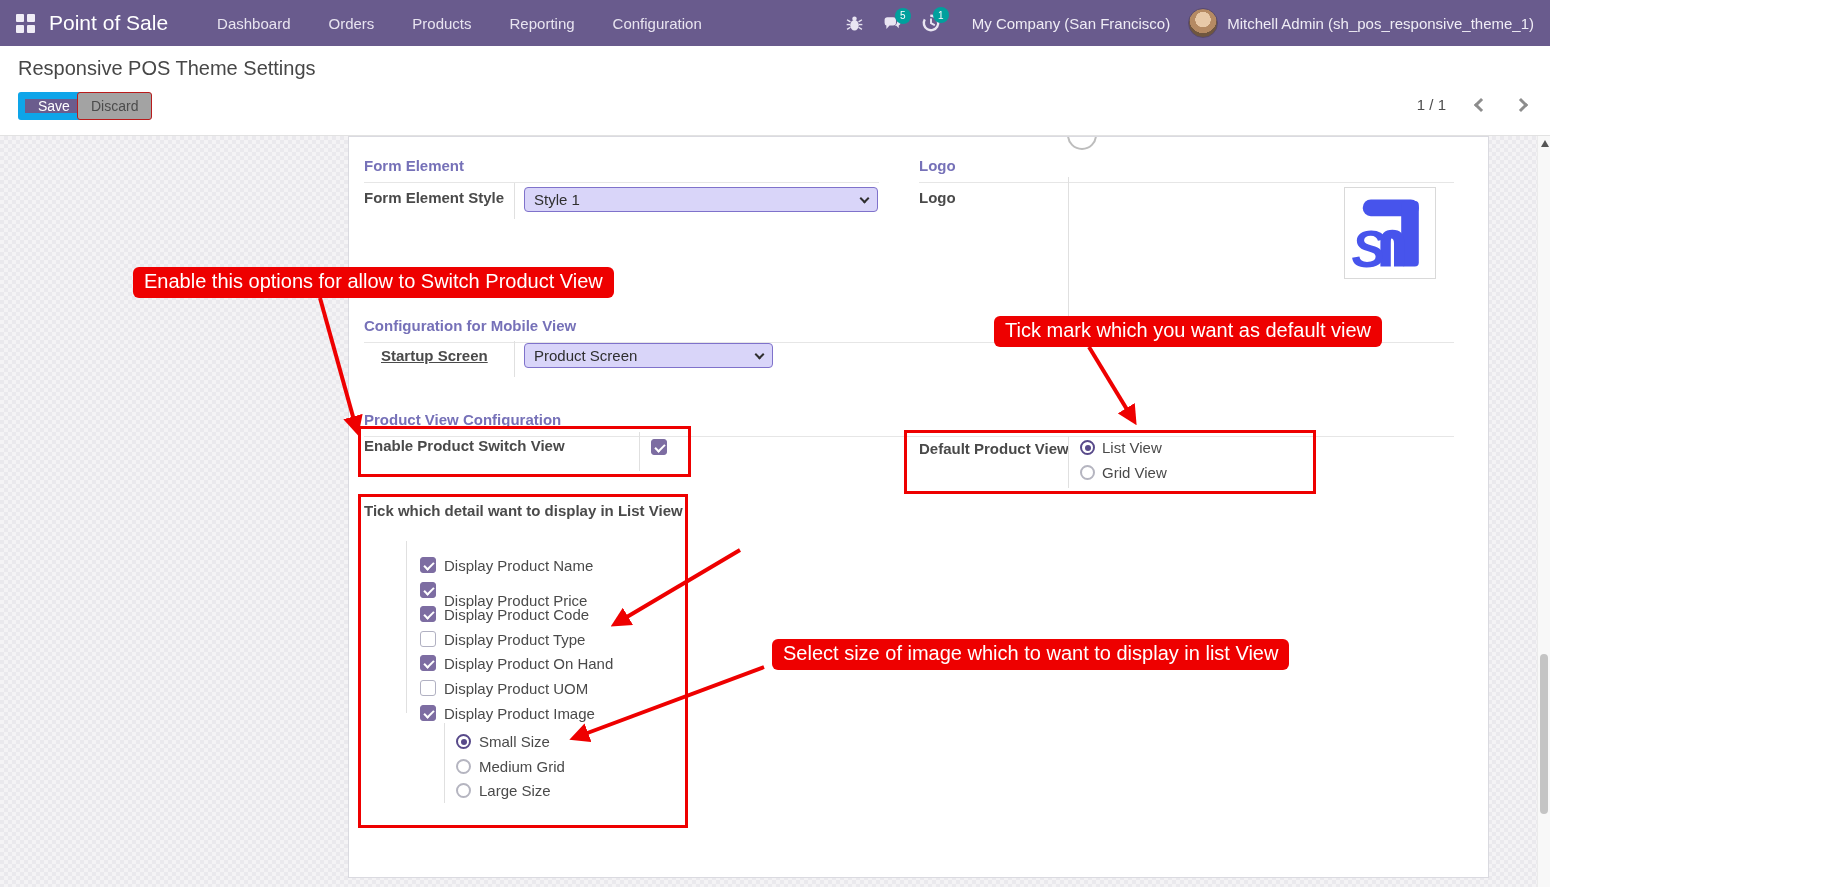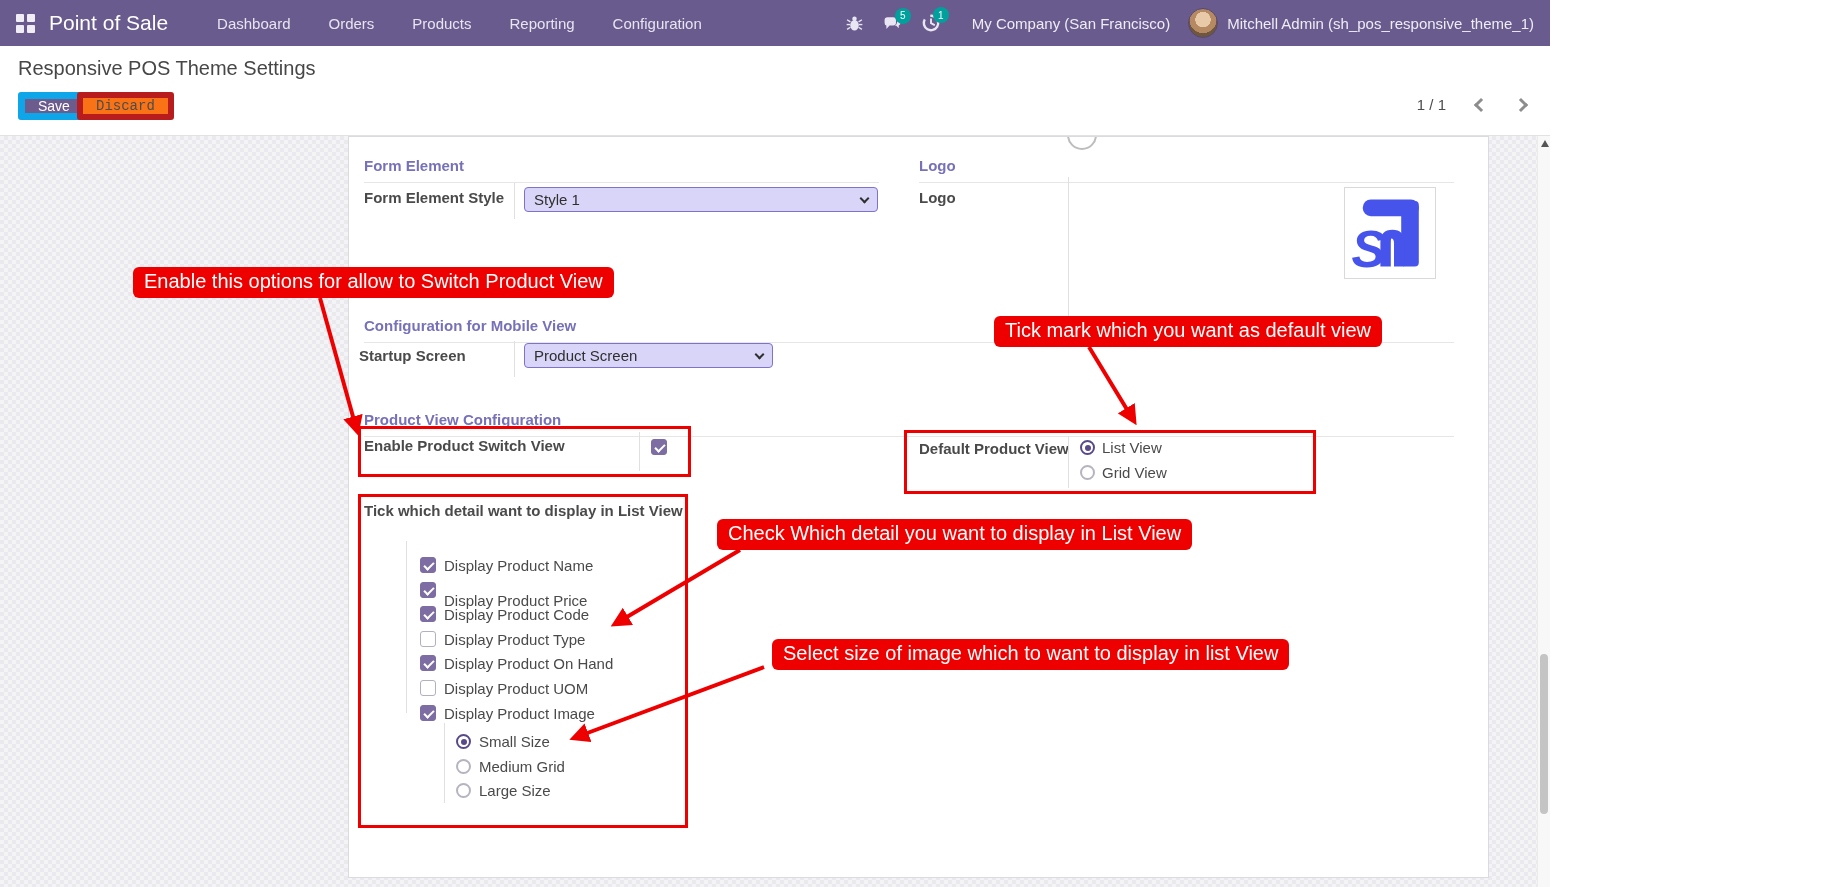--- a/index.html
+++ b/index.html
@@ -28,21 +28,21 @@
             border:1px solid #57496f; }
   .nav-user { font-size:15px; margin-right:16px; cursor:pointer; white-space:nowrap; }
 
   
   .control-panel { position:absolute; top:46px; left:0; width:100%; height:90px; background:#fff;
                    border-bottom:1px solid #e2e2e2; }
   .page-title { position:absolute; left:18px; top:11px; font-size:20px; color:#474747; }
   .btn { position:absolute; top:46px; height:28px; font-size:14px; border-radius:3px; cursor:pointer;
          display:inline-flex; align-items:center; padding:0 13px; }
   .btn-save { left:18px; background:#6b5c8d; border:7px solid #0ea5e9; color:#fff; }
-  .btn-discard { left:77px; background:#f97316; border:6px solid #b91c1c; color:#4c4c4c;font-family:Liberation Mono, monospace; }
+  .btn-discard { left:77px; background:#a3a3a3; border:1px solid #b91c1c; color:#4c4c4c; }
   .pager { position:absolute; right:24px; top:50px; display:flex; align-items:center; gap:30px; }
   .pager-count { font-size:15px; color:#4c4c4c; }
   .pg-chev { width:10px; height:10px; border-right:3px solid #8d8d8d; border-bottom:3px solid #8d8d8d;
              cursor:pointer; }
   .pg-prev { transform:rotate(135deg); }
   .pg-next { transform:rotate(-45deg); }
 
   
   .content { position:absolute; top:136px; left:0; width:100%; height:751px;
              background-color:#f4f3f5;
@@ -182,21 +182,21 @@
           <g fill="#4754ec">
             <rect x="16" y="8" width="70" height="21" rx="10"></rect>
             <rect x="64" y="10" width="22" height="82" rx="5"></rect>
             <path d="M38 92 L38 62 Q38 46 53 46 Q68 46 68 62 L68 92 L55 92 L55 63 Q55 57 51.5 57 Q51 58 51 63 L51 92 Z"></path>
             <text x="2" y="93" font-size="64" font-weight="bold" font-style="italic" font-family="Liberation Sans, sans-serif">S</text>
           </g>
         </svg>
       </div>
 
       <div class="sec-header" style="left:15px; top:180px; width:1090px;">Configuration for Mobile View</div>
-      <div class="fld-label" style="left:10px; top:210px;">Startup Screen</div>
+      <div class="fld-label" style="left:32px; top:210px;text-decoration:underline;">Startup Screen</div>
       <div class="vsep" style="left:165px; top:204px; height:36px;"></div>
       <div class="o-select" style="left:175px; top:206px; width:249px;">
         <span>Product Screen</span>
         <span class="sel-chev"></span>
       </div>
 
       <div class="sec-header" style="left:15px; top:274px; width:1090px;">Product View Configuration</div>
 
       <div class="anno-box" style="left:9px; top:289px; width:333px; height:51px;"></div>
       <div class="fld-label" style="left:15px; top:300px;">Enable Product Switch View</div>
@@ -249,21 +249,20 @@
     </div>
 
     <div class="scrollbar" style="top:0;">
       <div class="sb-up"></div>
       <div class="sb-thumb"></div>
     </div>
   </div>
 
   <div class="callout" style="left:994px; top:316px;">Tick mark which you want as default view</div>
   <div class="callout" style="left:133px; top:267px;">Enable this options for allow to Switch Product View</div>
-  <div class="callout" style="left:717px; top:519px;">Check Which detail you want to display in List View</div>
   <div class="callout" style="left:772px; top:639px;">Select size of image which to want to display in list View</div>
 
   <svg class="arrows">
     <defs>
       <marker id="ah" markerWidth="5" markerHeight="5" refX="7.5" refY="5" viewBox="0 0 10 10" orient="auto" markerUnits="strokeWidth">
         <path d="M0,0 L10,5 L0,10 Z" fill="#ee0000"></path>
       </marker>
     </defs>
     <line x1="320" y1="298" x2="357" y2="431" stroke="#ee0000" stroke-width="4" marker-end="url(#ah)"></line>
     <line x1="1089" y1="347" x2="1134" y2="421" stroke="#ee0000" stroke-width="4" marker-end="url(#ah)"></line>

